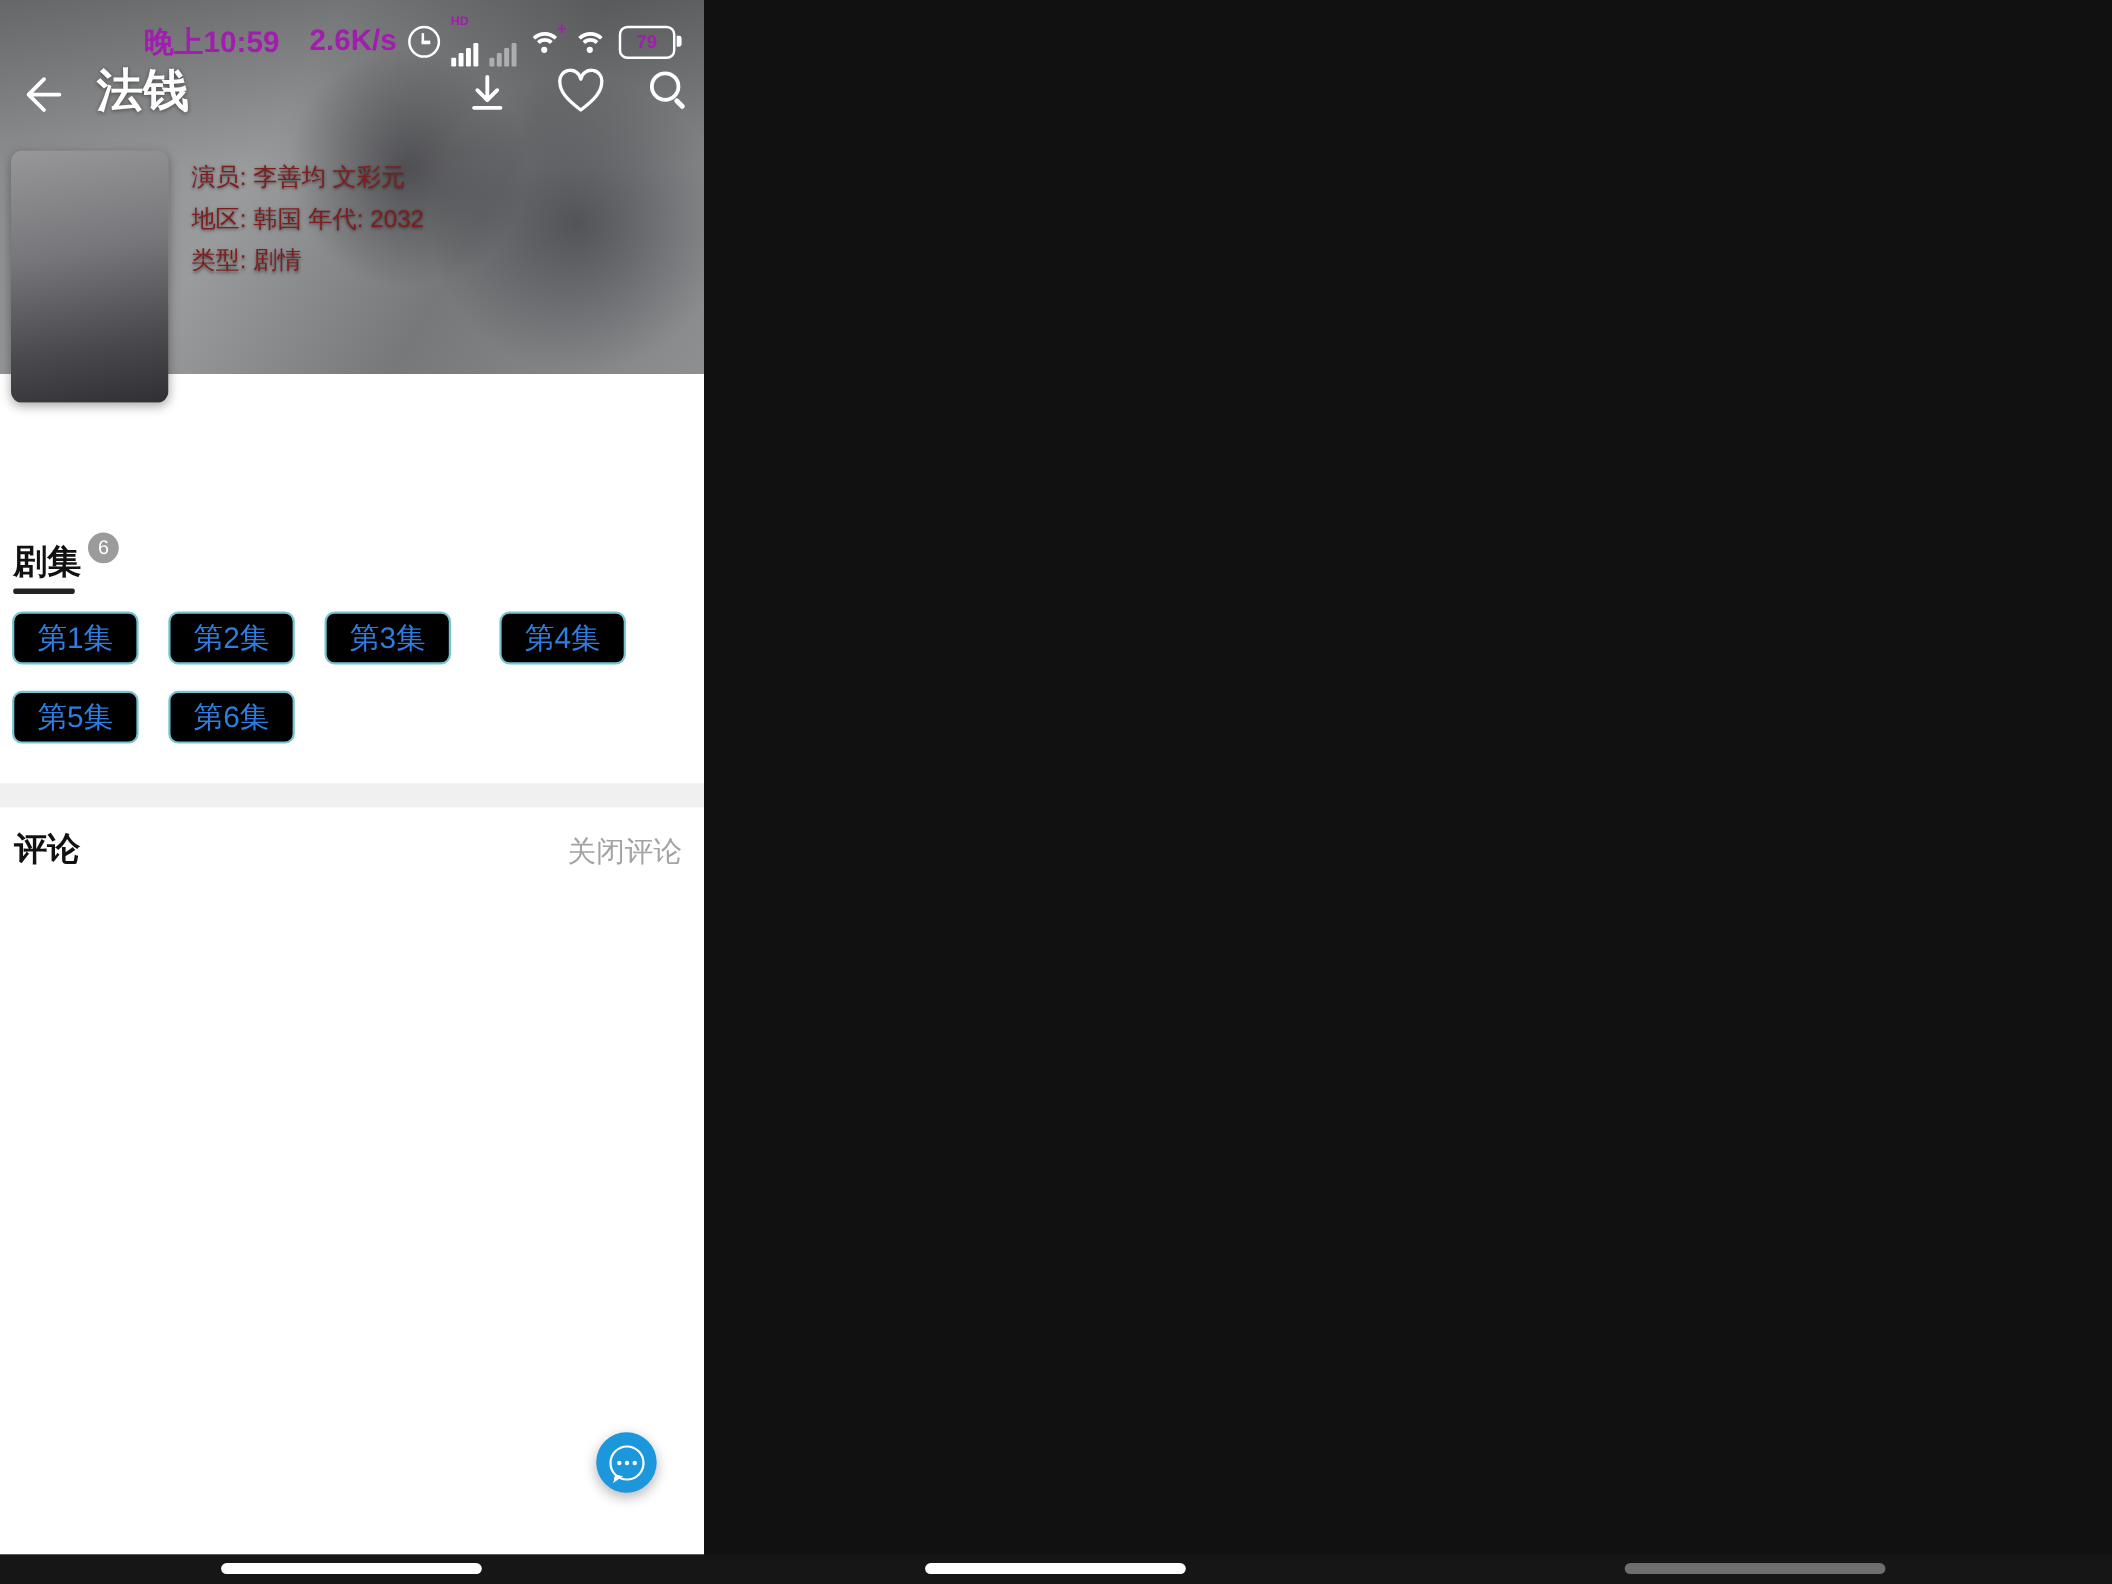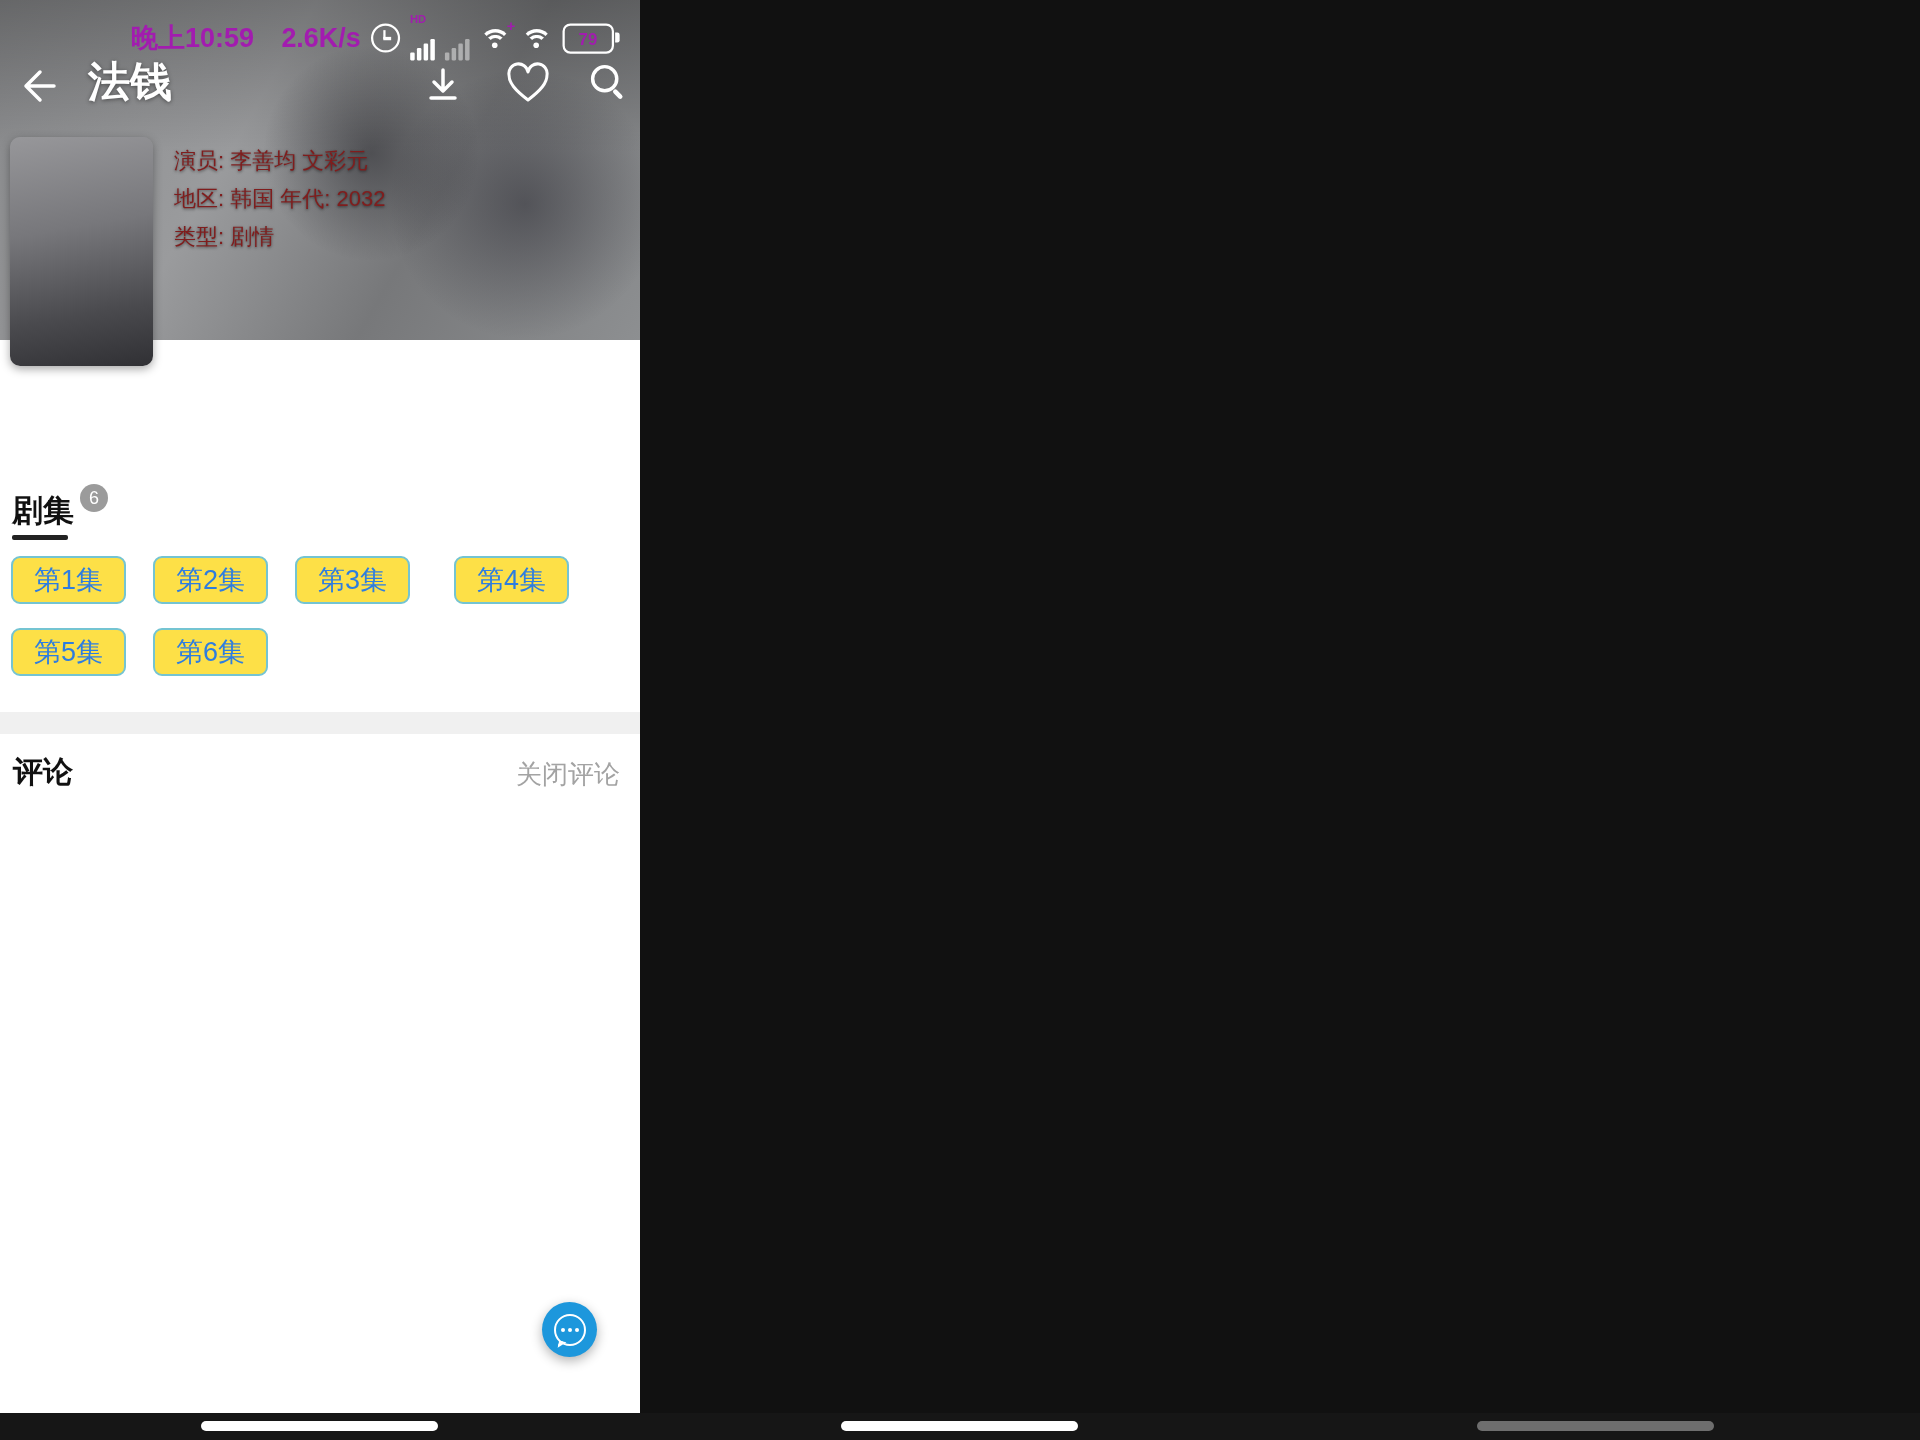--- a/index.html
+++ b/index.html
@@ -138,21 +138,21 @@
   .poster3{position:absolute;left:10px;top:137px;width:143px;height:229px;border-radius:10px;
     background:linear-gradient(170deg,#97979a 0%,#77777b 40%,#4a4a4e 75%,#303034 100%);box-shadow:0 3px 10px rgba(0,0,0,.35);}
   .info3{position:absolute;left:174px;top:142px;font-size:22px;line-height:38px;color:#7f1d1d;text-shadow:0 1px 3px rgba(0,0,0,.55);}
   .desc{position:absolute;left:12px;top:372px;width:616px;font-size:27px;line-height:47px;color:#1b1b1b;}
   .ephead{position:absolute;left:12px;top:490px;display:flex;align-items:flex-start;}
   .ephead .et{font-size:31px;font-weight:700;color:#111;}
   .badge{width:28px;height:28px;margin-left:6px;margin-top:-6px;border-radius:50%;background:#9b9b9b;color:#fff;
          font-size:18px;display:flex;align-items:center;justify-content:center;}
   .epline{position:absolute;left:12px;top:535px;width:56px;height:5px;background:#222;border-radius:2px;}
   .eps{position:absolute;left:11px;top:556px;width:600px;display:flex;flex-wrap:wrap;column-gap:27px;row-gap:24px;}
-  .ep{width:115px;height:48px;box-sizing:border-box;border:2px solid #74c4d2;border-radius:9px;background:#fde047;
+  .ep{width:115px;height:48px;box-sizing:border-box;border:2px solid #74c4d2;border-radius:9px;background:#000000;
       color:#2e7de0;font-size:27px;display:flex;align-items:center;justify-content:center;}
   .band3{position:absolute;left:0;right:0;top:712px;height:22px;background:#f0f0f0;}
   .cmt{position:absolute;left:13px;top:752px;font-size:30px;font-weight:700;color:#111;font-family:Liberation Serif, serif;}
   .cmtoff{position:absolute;right:20px;top:757px;font-size:26px;color:#a3a3a3;}
   .fab{position:absolute;left:542px;top:1302px;width:55px;height:55px;border-radius:50%;background:#1d97dc;
        display:flex;align-items:center;justify-content:center;box-shadow:0 4px 12px rgba(0,0,0,.3);}
   .fab .ico-chat{width:32px;height:32px;border-width:2.5px;}
   .fab .ico-chat::before{left:5px;top:12px;width:4px;height:4px;box-shadow:7px 0 0 #fff,14px 0 0 #fff;}
   .fab .ico-chat::after{left:2px;bottom:-5px;width:8px;height:8px;}
 

